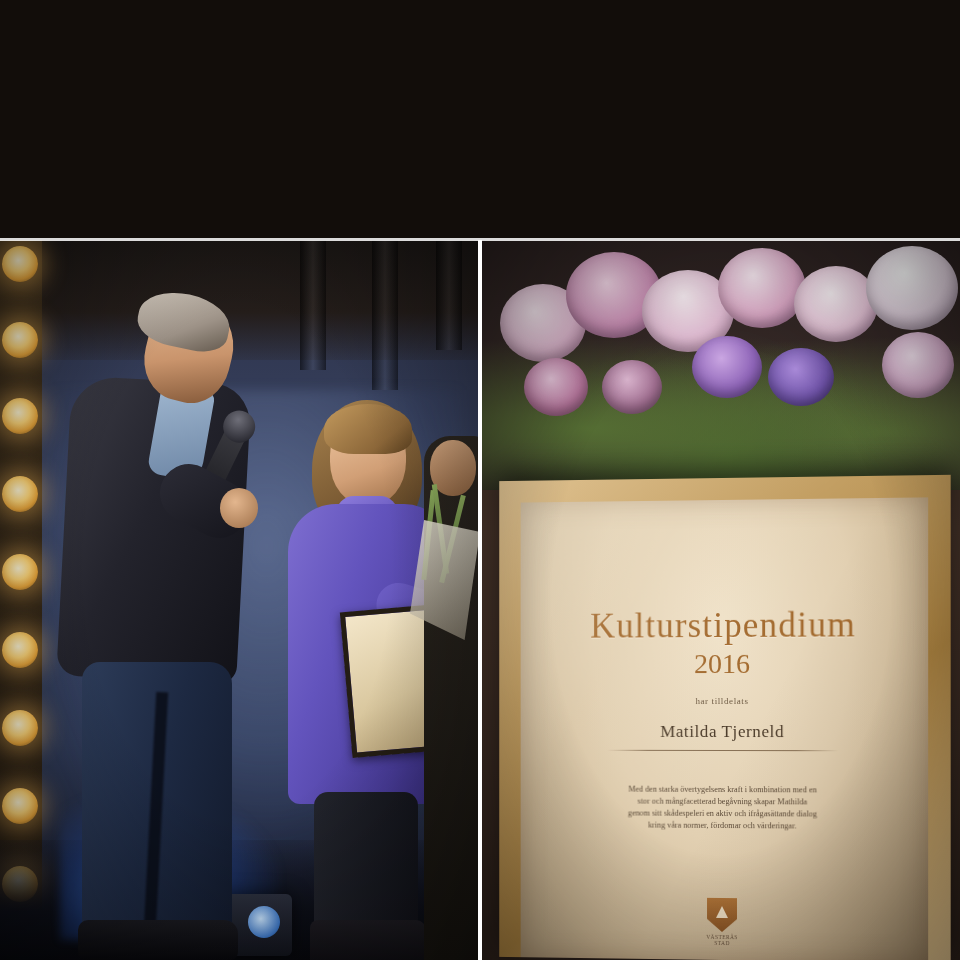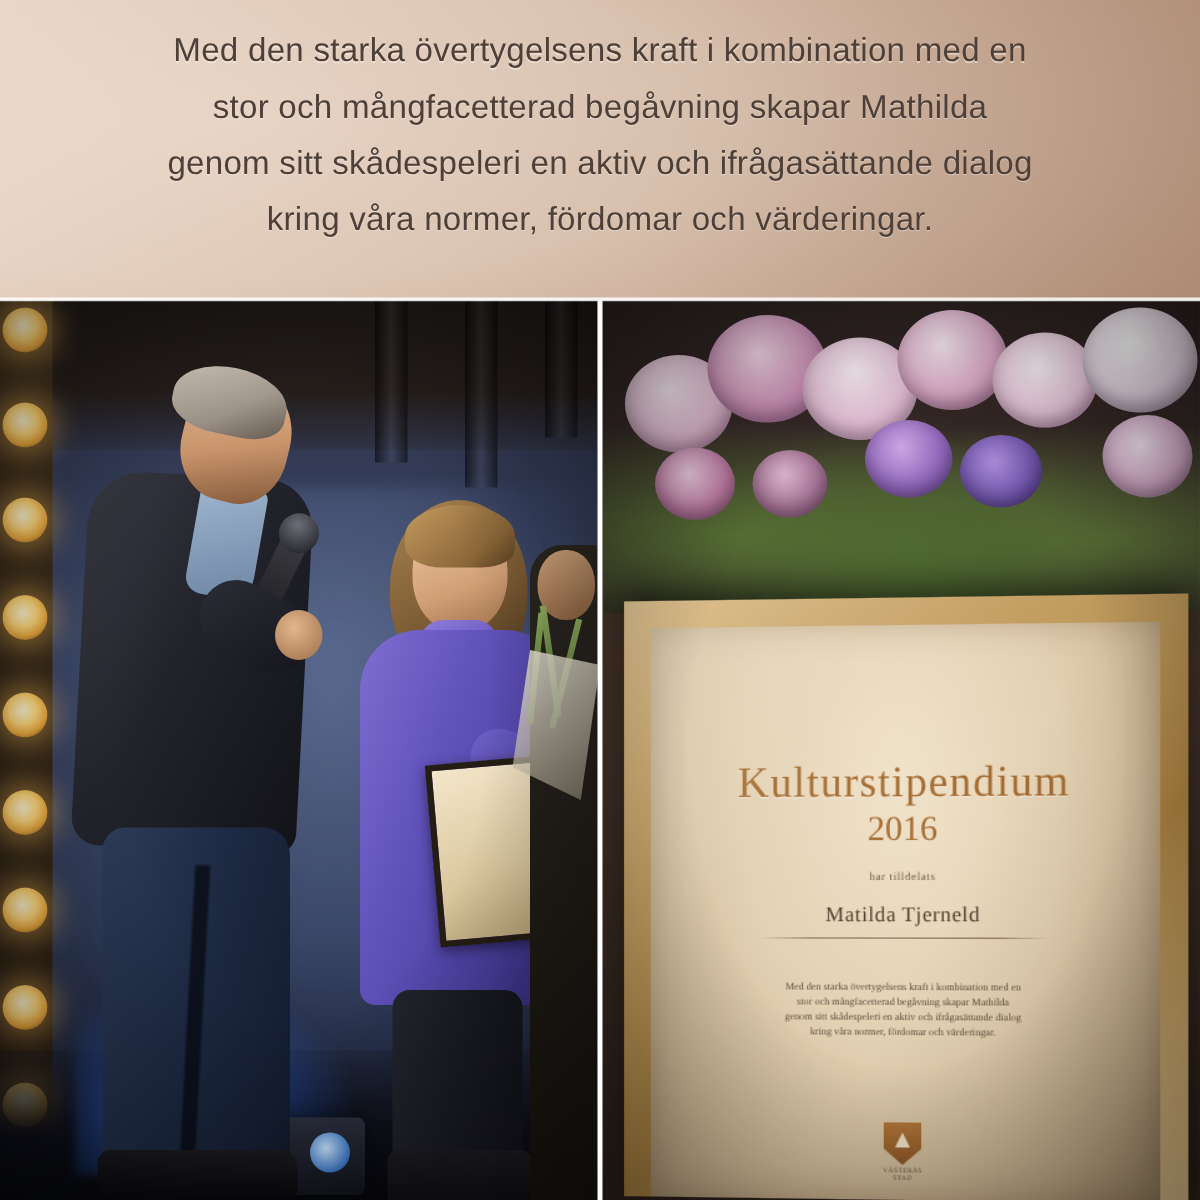--- a/index.html
+++ b/index.html
@@ -468,26 +468,20 @@
     left: 0; top: 238px;
     width: 960px; height: 3px;
     background: rgba(255,255,255,0.85);
   }
 </style>
 </head>
 <body>
 
 <div id="collage">
 
-  <div class="quote-panel">
-    <div class="quote-text">Med den starka övertygelsens kraft i kombination med en
-stor och mångfacetterad begåvning skapar Mathilda
-genom sitt skådespeleri en aktiv och ifrågasättande dialog
-kring våra normer, fördomar och värderingar.</div>
-  </div>
 
   <div class="bottom-row">
 
     <div class="stage-photo">
       <div class="curtain-top"></div>
       <div class="curtain-fold" style="left:300px;"></div>
       <div class="curtain-fold" style="left:372px;height:150px;"></div>
       <div class="curtain-fold" style="left:436px;height:110px;"></div>
 
       <div class="backdrop-glow"></div>

